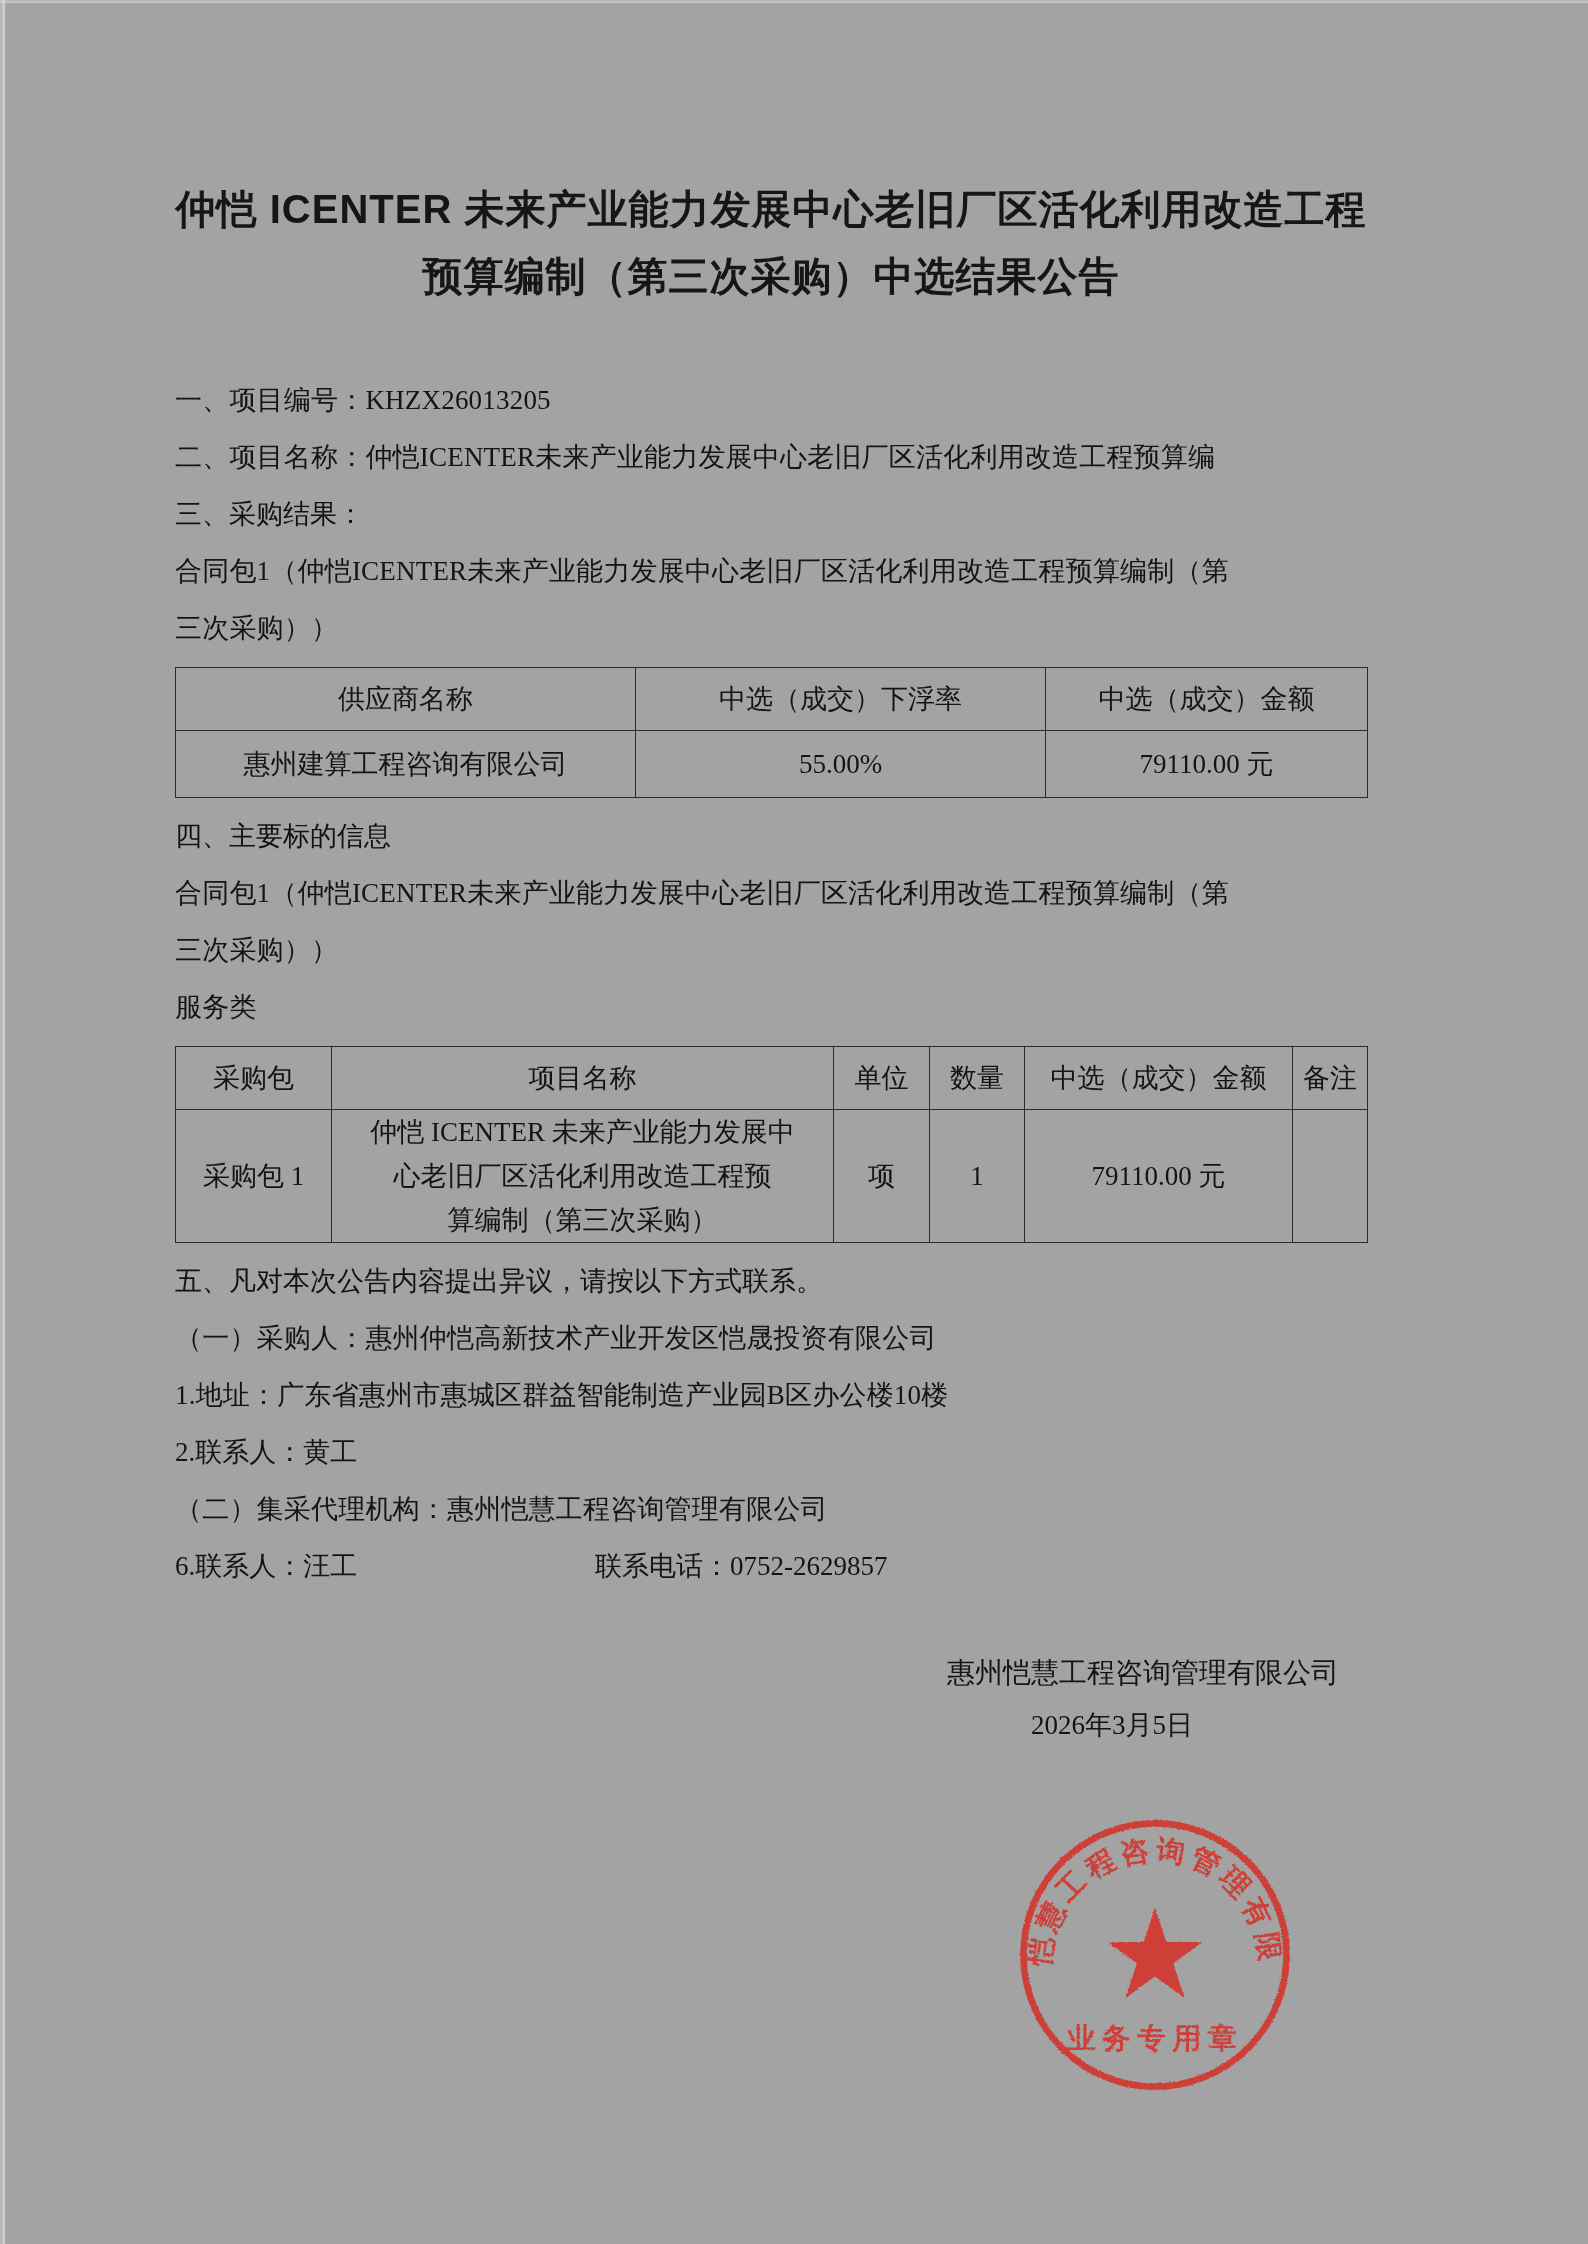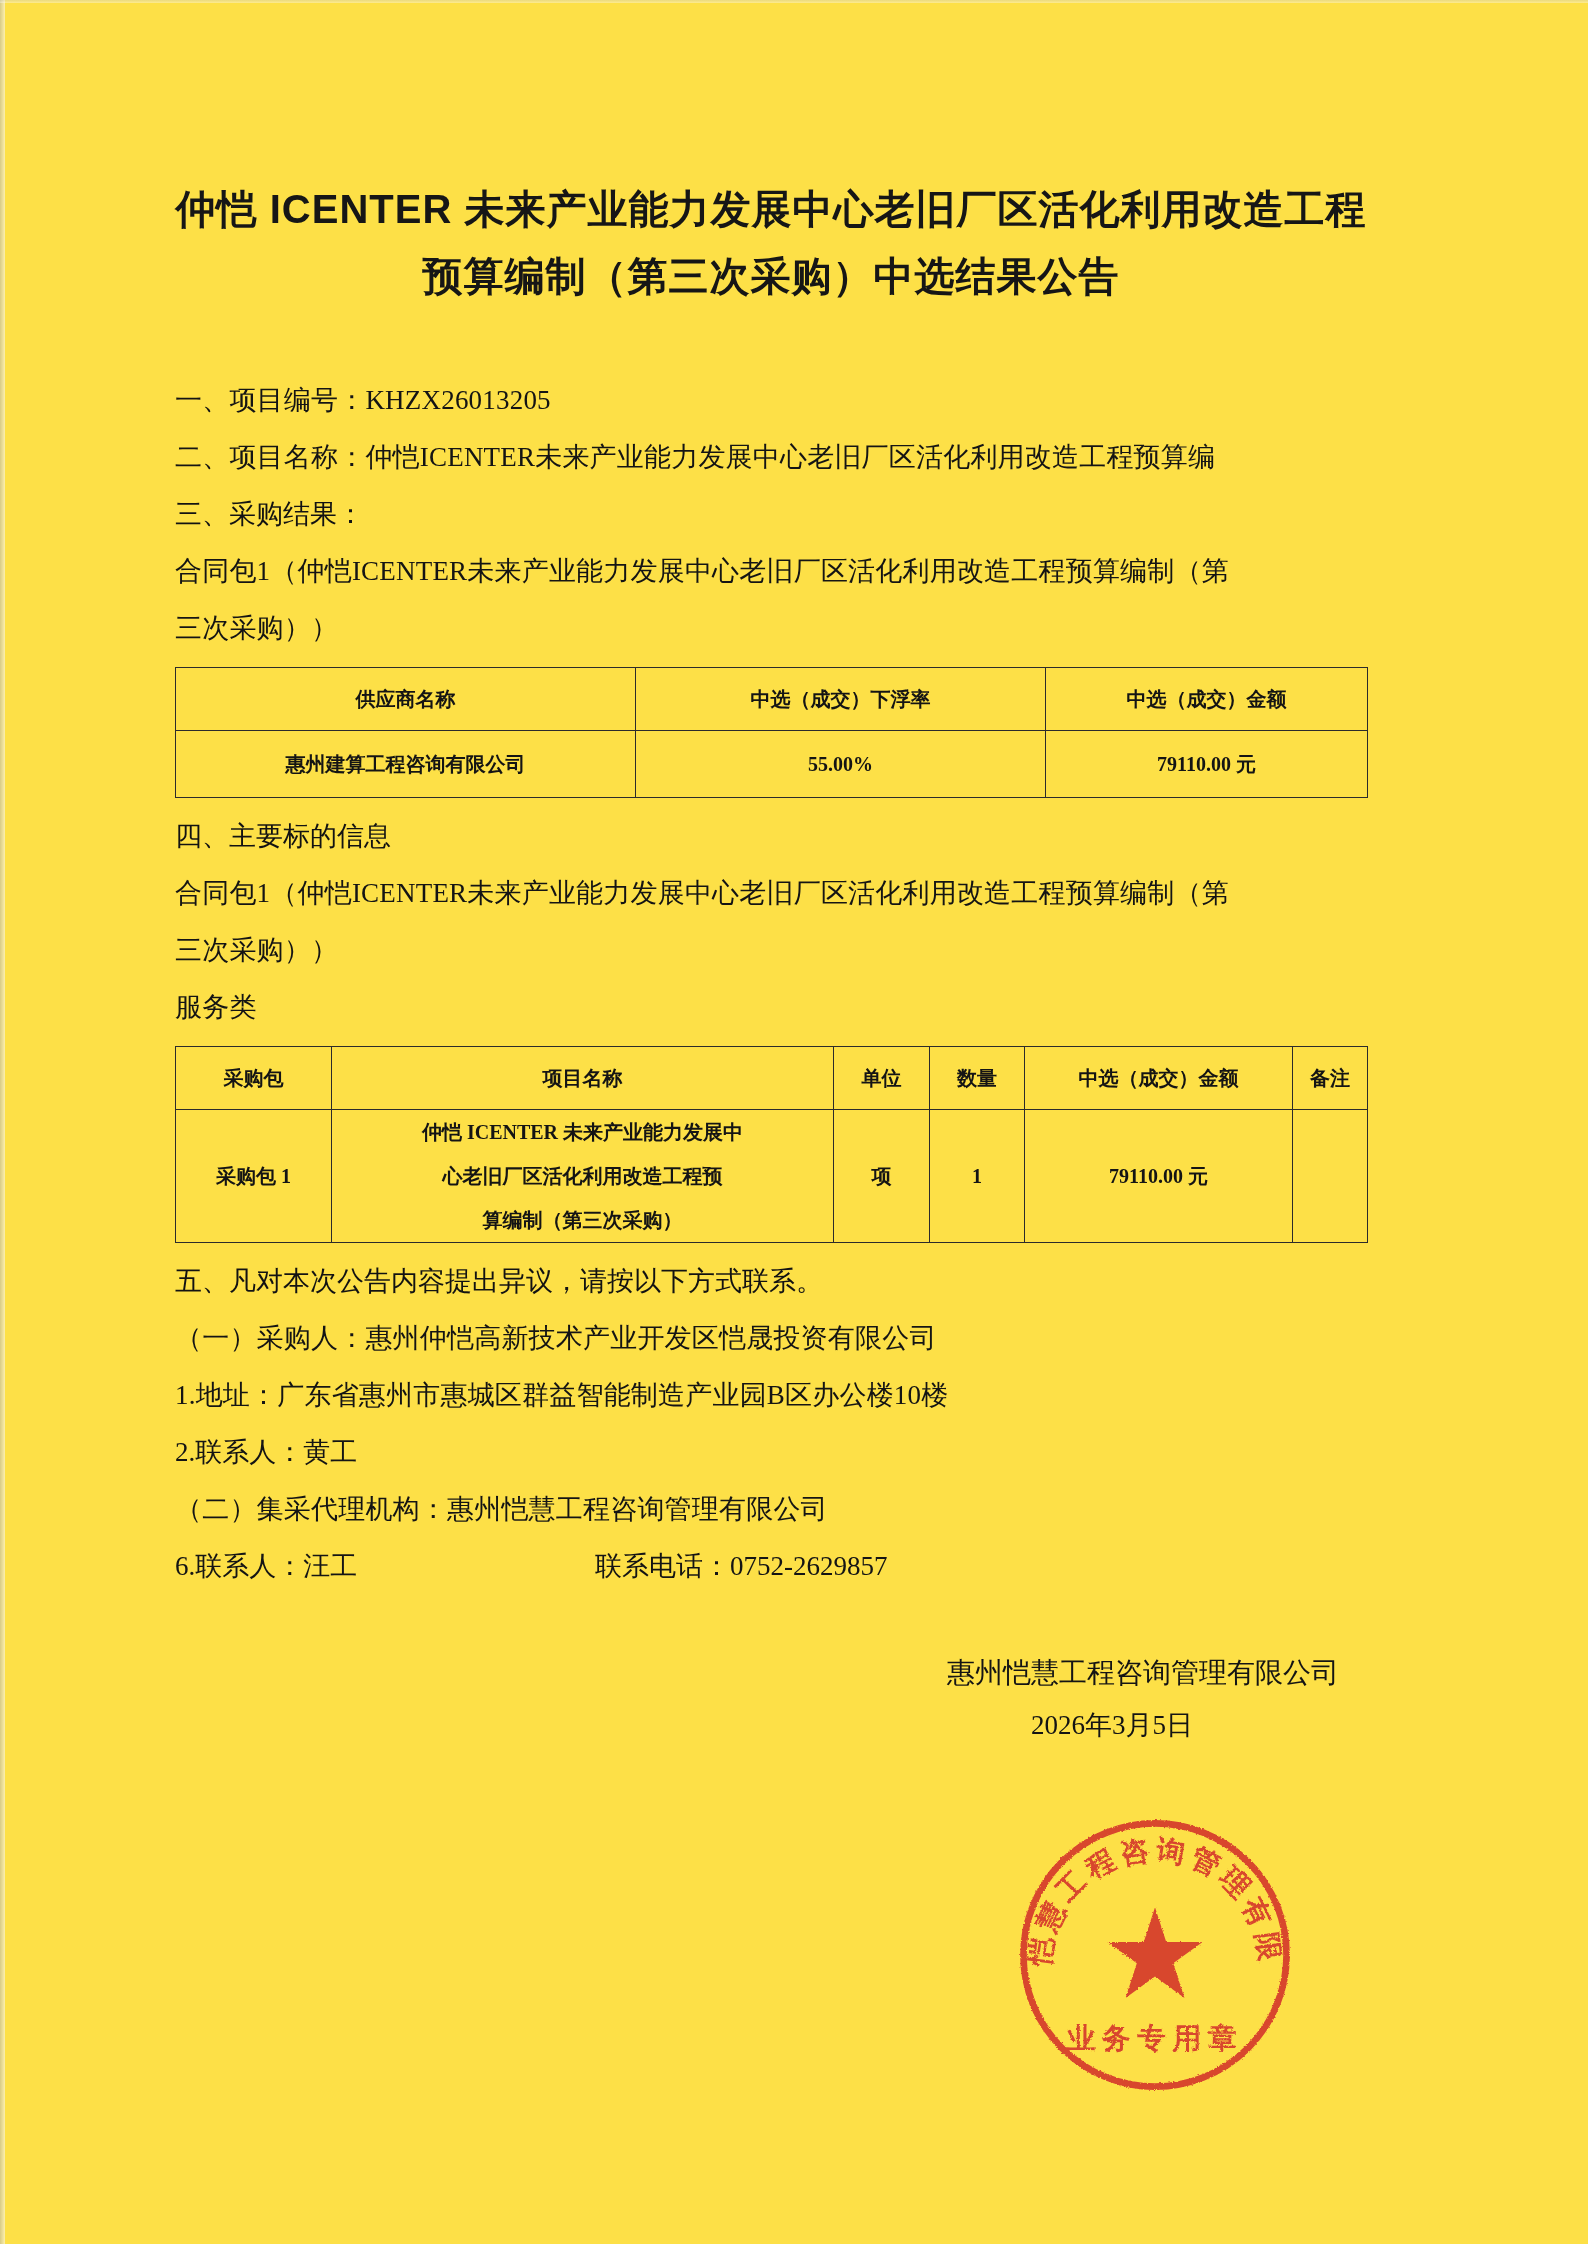--- a/index.html
+++ b/index.html
@@ -12,21 +12,21 @@
     height: 2244px;
     position: relative;
     font-family: "Liberation Serif", "DejaVu Serif", serif;
     color: #1a1a1a;
     overflow: hidden;
   }
 
   .page {
     position: absolute;
     inset: 0;
-    background: #fde047;
+    background: #a3a3a3;
   }
   
   .scan-edge-left {
     position: absolute;
     left: 0; top: 0;
     width: 5px; height: 100%;
     background: linear-gradient(to right, #b9b9b9, #fdfdfd);
     opacity: .55;
   }
   .scan-edge-top {
@@ -83,22 +83,22 @@
 
   
   table.doc-table {
     border-collapse: collapse;
     width: 1192px;
     margin: 10px 0 10px 0;
     table-layout: fixed;
   }
   table.doc-table td, table.doc-table th {
     border: 1.6px solid #2b2b2b;
-    font-weight: bold;
-    font-size: 20px;
+    font-weight: normal;
+    font-size: 27px;
     text-align: center;
     vertical-align: middle;
     color: #141414;
     padding: 0;
   }
   table.doc-table th {
     height: 62px;
   }
   .t1 td { height: 66px; }
 

